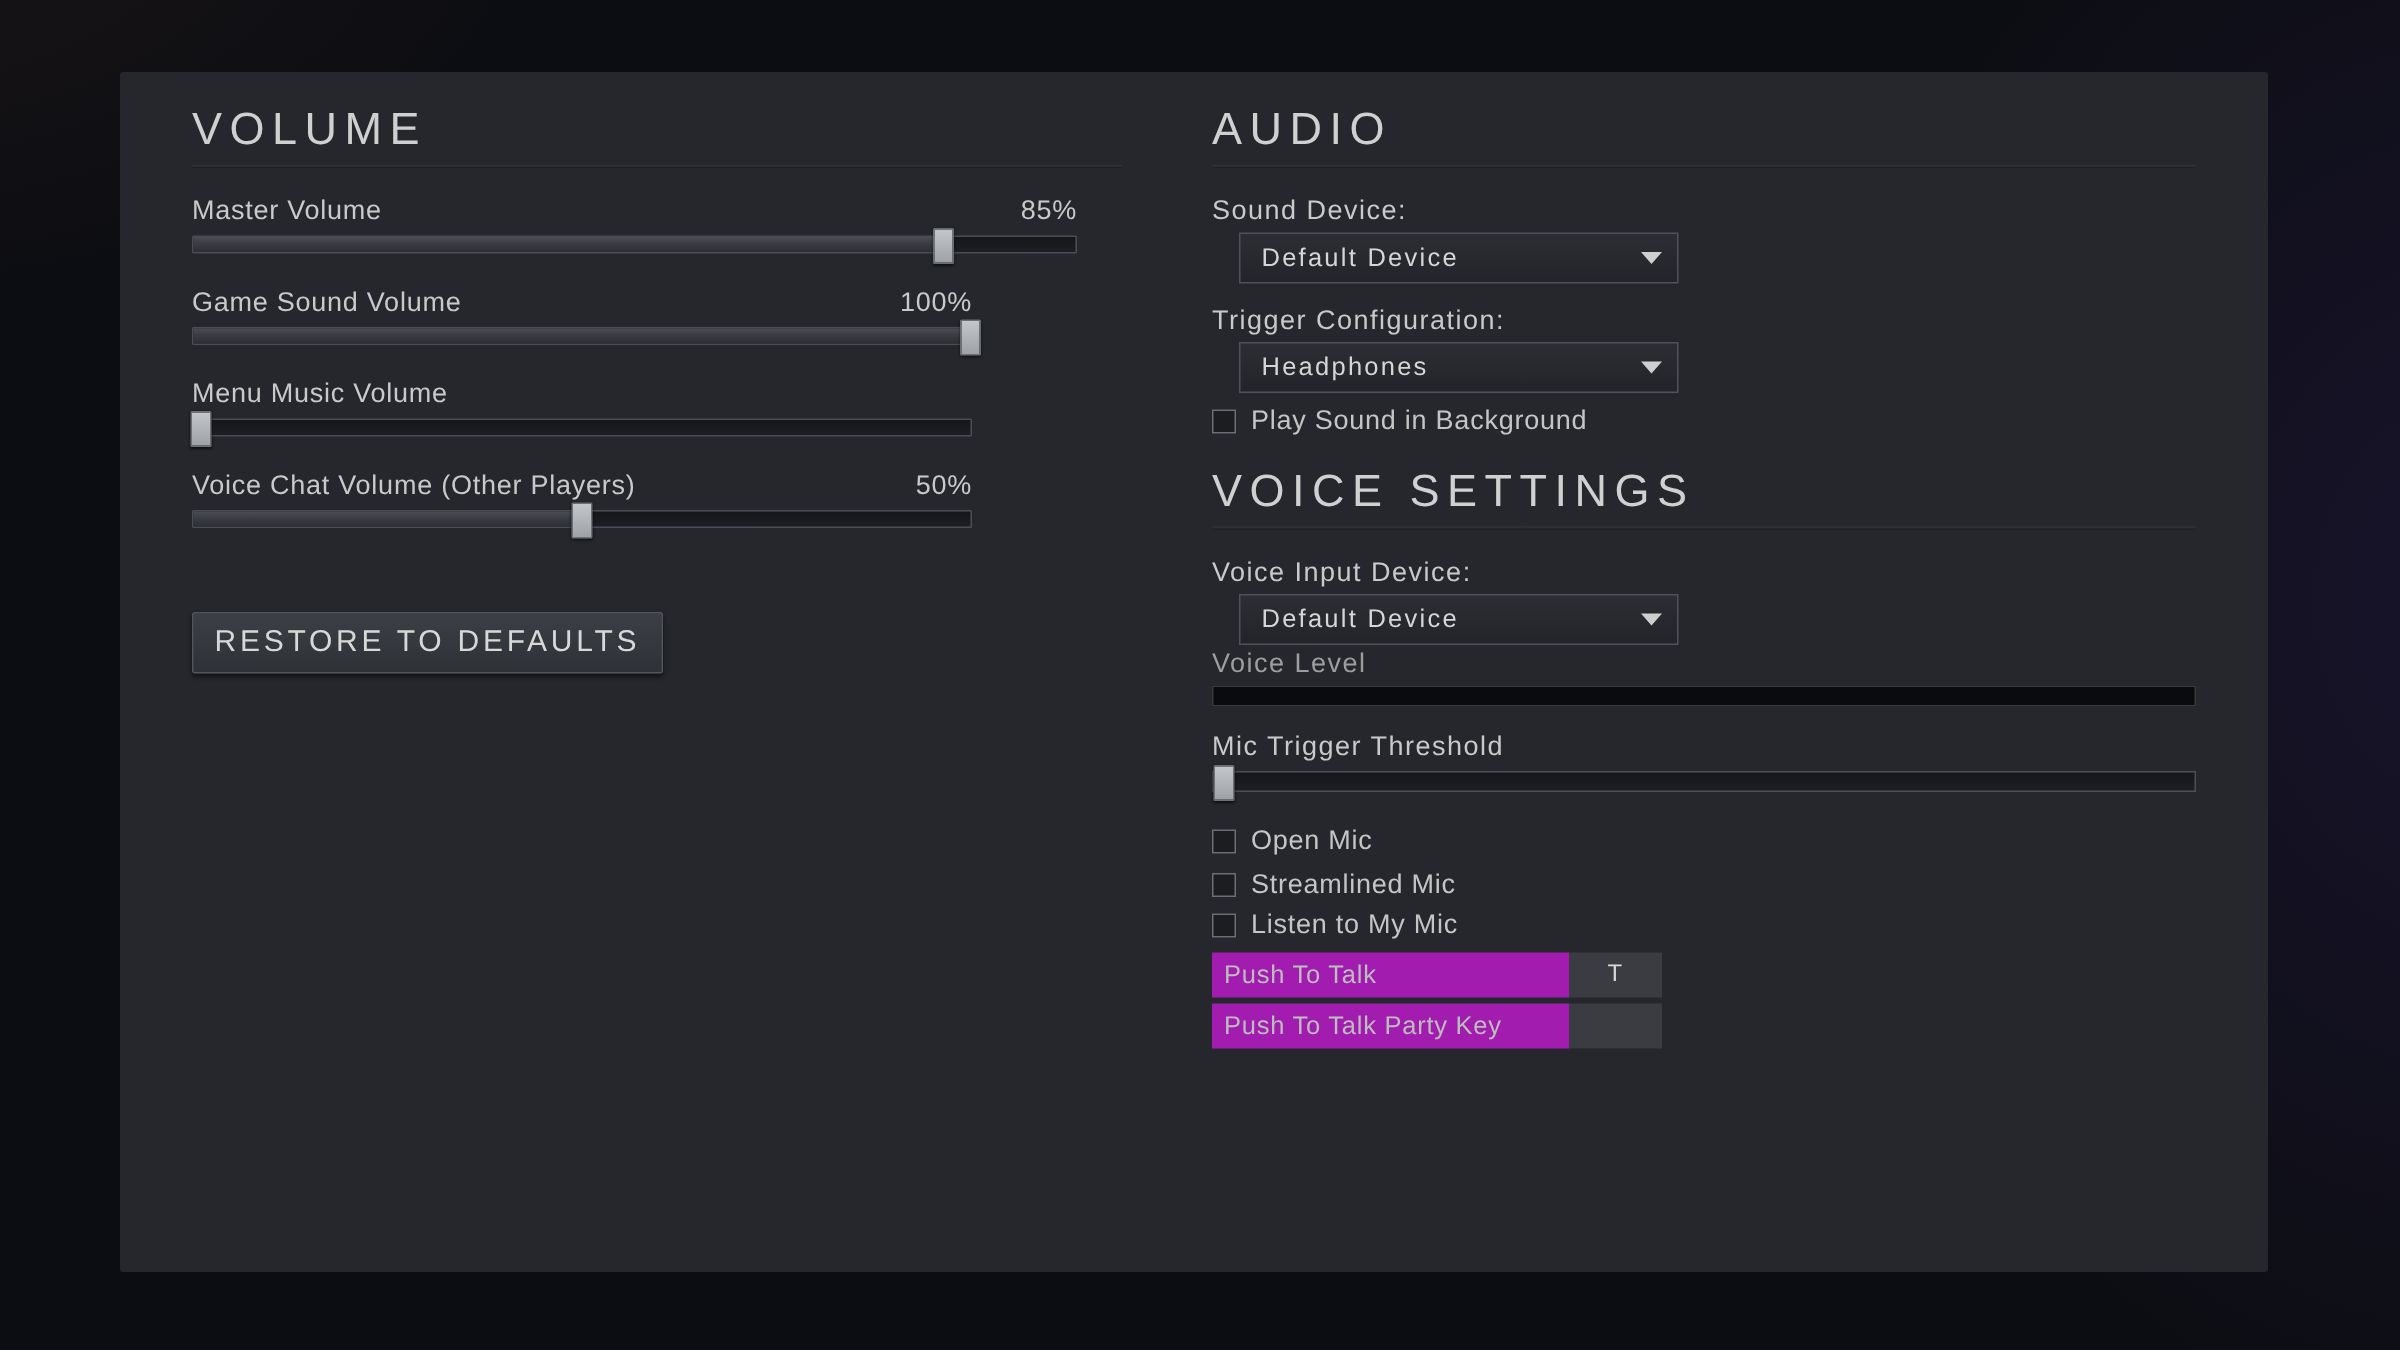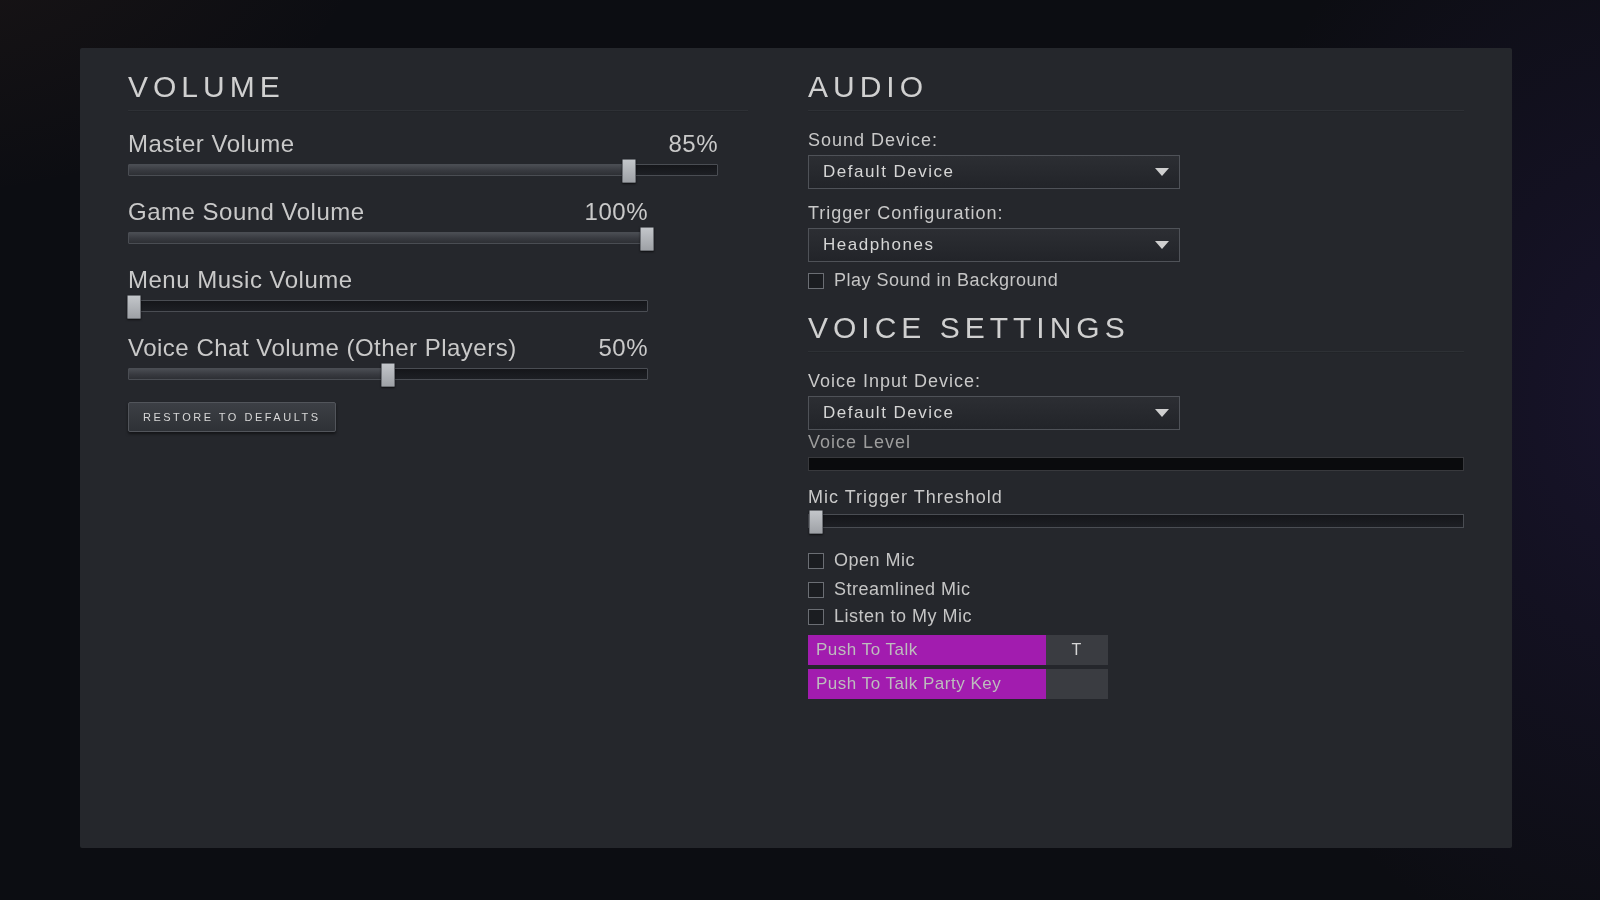--- a/index.html
+++ b/index.html
@@ -21,52 +21,52 @@
 }
 .cols{display:flex;gap:60px;}
 .col-left{width:620px;}
 .col-right{flex:1;}
 .section-title{
   font-size:30px;letter-spacing:5px;color:#d0d0d0;font-weight:400;
   text-transform:uppercase;margin-bottom:6px;
 }
 .hr{height:2px;background:linear-gradient(to bottom,#34373c,#1c1e22);margin-bottom:18px;}
 .slider-block{margin-bottom:22px;}
-.slider-row{display:flex;justify-content:space-between;align-items:flex-end;font-size:24px;color:#c9c9c9;margin-bottom:6px;letter-spacing:0.5px;}
+.slider-row{display:flex;justify-content:space-between;align-items:flex-end;font-size:18px;color:#c9c9c9;margin-bottom:6px;letter-spacing:0.5px;}
 .slider-track{
   position:relative;height:10px;border:1px solid #4a4d53;border-radius:1px;
   background:linear-gradient(to bottom,#15161a,#1d1f24);
 }
 .slider-fill{
   position:absolute;left:0;top:0;bottom:0;
   background:linear-gradient(to bottom,#4a4d53,#393b41 50%,#2d2f34);
 }
 .slider-thumb{
   position:absolute;top:-6px;width:12px;height:22px;
   background:linear-gradient(to bottom,#c3c6ca,#9ea1a6);
   border:1px solid #6c6f74;border-radius:1px;
   transform:translateX(-50%);
   box-shadow:0 1px 2px rgba(0,0,0,0.6);
 }
 .restore-btn{
-  display:inline-block;padding:8px 14px;
+  display:inline-block;margin-top:34px;padding:8px 14px;
   background:linear-gradient(to bottom,#3c3f45,#2e3136);
   border:1px solid #52555b;border-radius:2px;
-  color:#d8d8d8;font-size:11px;letter-spacing:2.5px;
+  color:#d8d8d8;font-size:20px;letter-spacing:2.5px;
   box-shadow:0 2px 3px rgba(0,0,0,0.5);
   text-transform:uppercase;cursor:pointer;
 }
 .field-label{font-size:18px;color:#c9c9c9;letter-spacing:1px;margin-bottom:4px;}
 .dropdown{
-  width:372px;height:34px;box-sizing:border-box;
+  width:293px;height:34px;box-sizing:border-box;
   background:linear-gradient(to bottom,#2c2e33,#222429);
   border:1px solid #4f5258;
   display:flex;align-items:center;justify-content:space-between;
   padding:0 10px 0 14px;margin-bottom:14px;cursor:pointer;
-  color:#d6d6d6;font-size:17px;letter-spacing:1.5px;
+  color:#d6d6d6;font-size:17px;letter-spacing:1.5px;margin-left:18px;
 }
 .chevron{width:0;height:0;border-left:7px solid transparent;border-right:7px solid transparent;border-top:8px solid #cfcfcf;}
 .check-row{display:flex;align-items:center;gap:10px;font-size:18px;color:#c5c5c5;margin-bottom:8px;letter-spacing:0.5px;}
 .checkbox{
   width:16px;height:16px;border:1px solid #6b6e74;background:#1b1d21;
   box-sizing:border-box;cursor:pointer;
 }
 .voice-level-bar{
   width:100%;height:14px;background:#0a0b0d;border:1px solid #38393d;
   box-sizing:border-box;margin:4px 0 16px 0;

